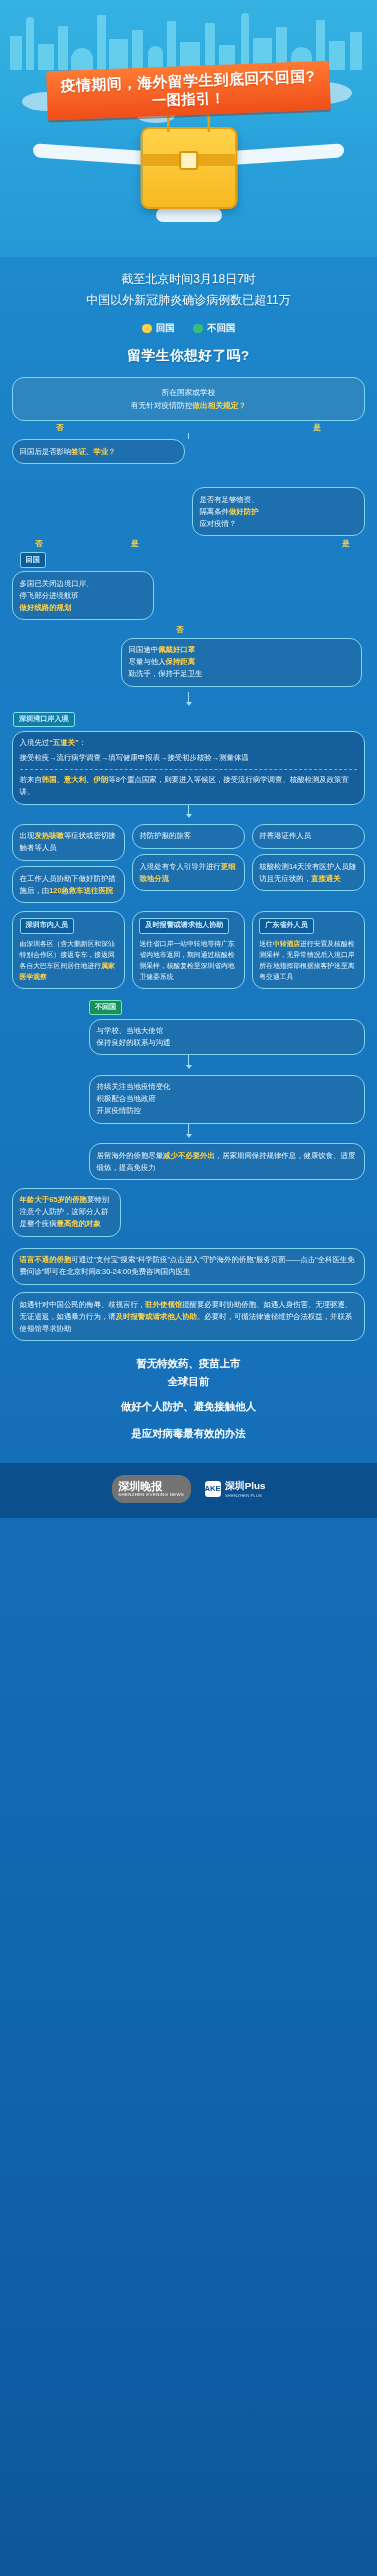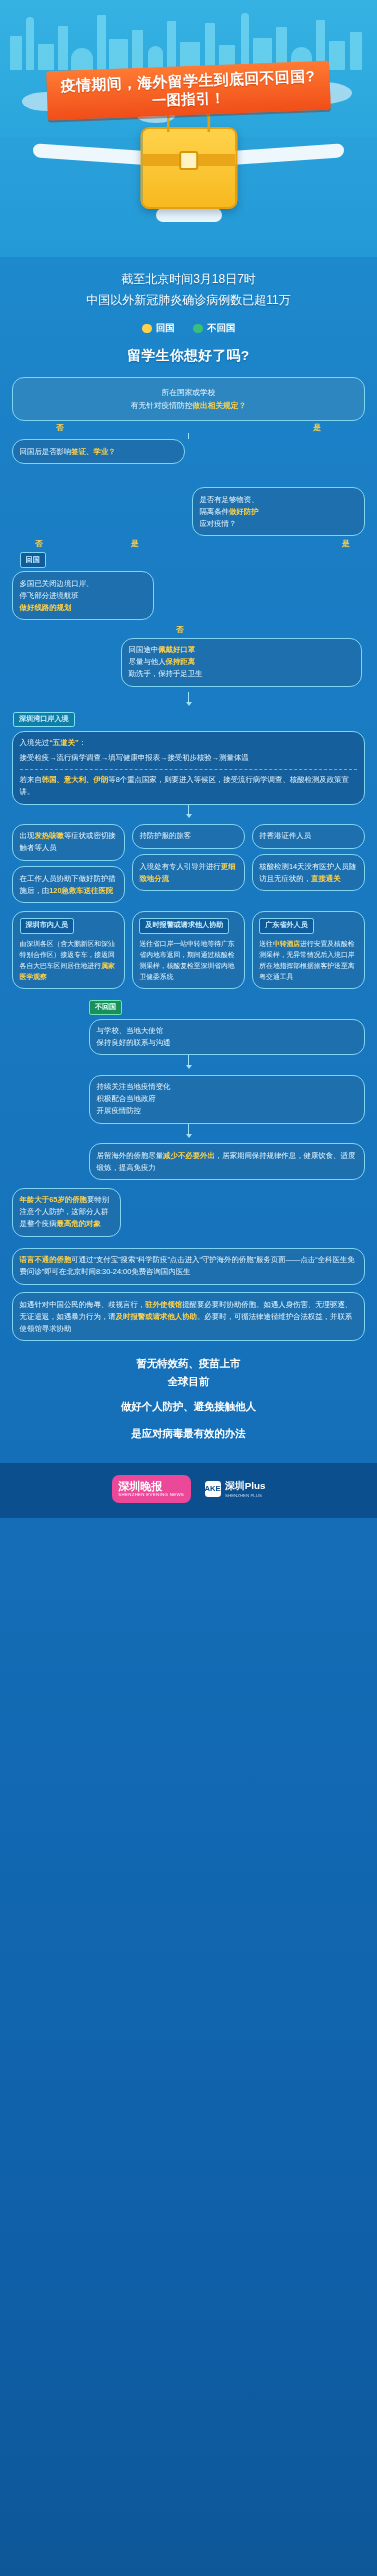--- a/index.html
+++ b/index.html
@@ -146,22 +146,22 @@
   .footer-final {
     text-align: center; color: #fff; padding: 14.2px 11px 5.5px;
   }
   .footer-final .ff1 { font-size: 10.4px; font-weight: bold; line-height: 1.7; }
   .footer-final .ff2 { font-size: 10.4px; font-weight: bold; line-height: 1.8; margin-top: 7.7px;}
   .logos {
     background: #0b4f8f; padding: 12px 0 15.3px; display: flex; justify-content: center;
     align-items: center; gap: 14.2px; margin-top: 14.2px;
   }
   .logo-red {
-    background: #ec4899; color: #fff; font-size: 11px; font-weight: bold;
-    padding: 4.4px 6.6px; border-radius: 7px; line-height:1.1;
+    background: #737373; color: #fff; font-size: 11px; font-weight: bold;
+    padding: 4.4px 6.6px; border-radius: 12px; line-height:1.1;
   }
   .logo-red .sub { display:block; font-size: 4.4px; font-weight: normal; letter-spacing: 0.3px; margin-top: 1.6px;}
   .logo-plus { color: #fff; font-size: 9.8px; font-weight: bold; display:flex; align-items:center; gap:3.8px;}
   .logo-plus .mark {
     background:#fff; color:#0b4f8f; width: 16.4px; height: 16.4px; border-radius: 3.3px;
     display:flex; align-items:center; justify-content:center; font-size:7.7px; font-weight:bold;
   }
   .logo-plus .sub { display:block; font-size:4.4px; font-weight:normal; color:#bcd9f0; }
 
   .small { font-size: 6.8px; }

